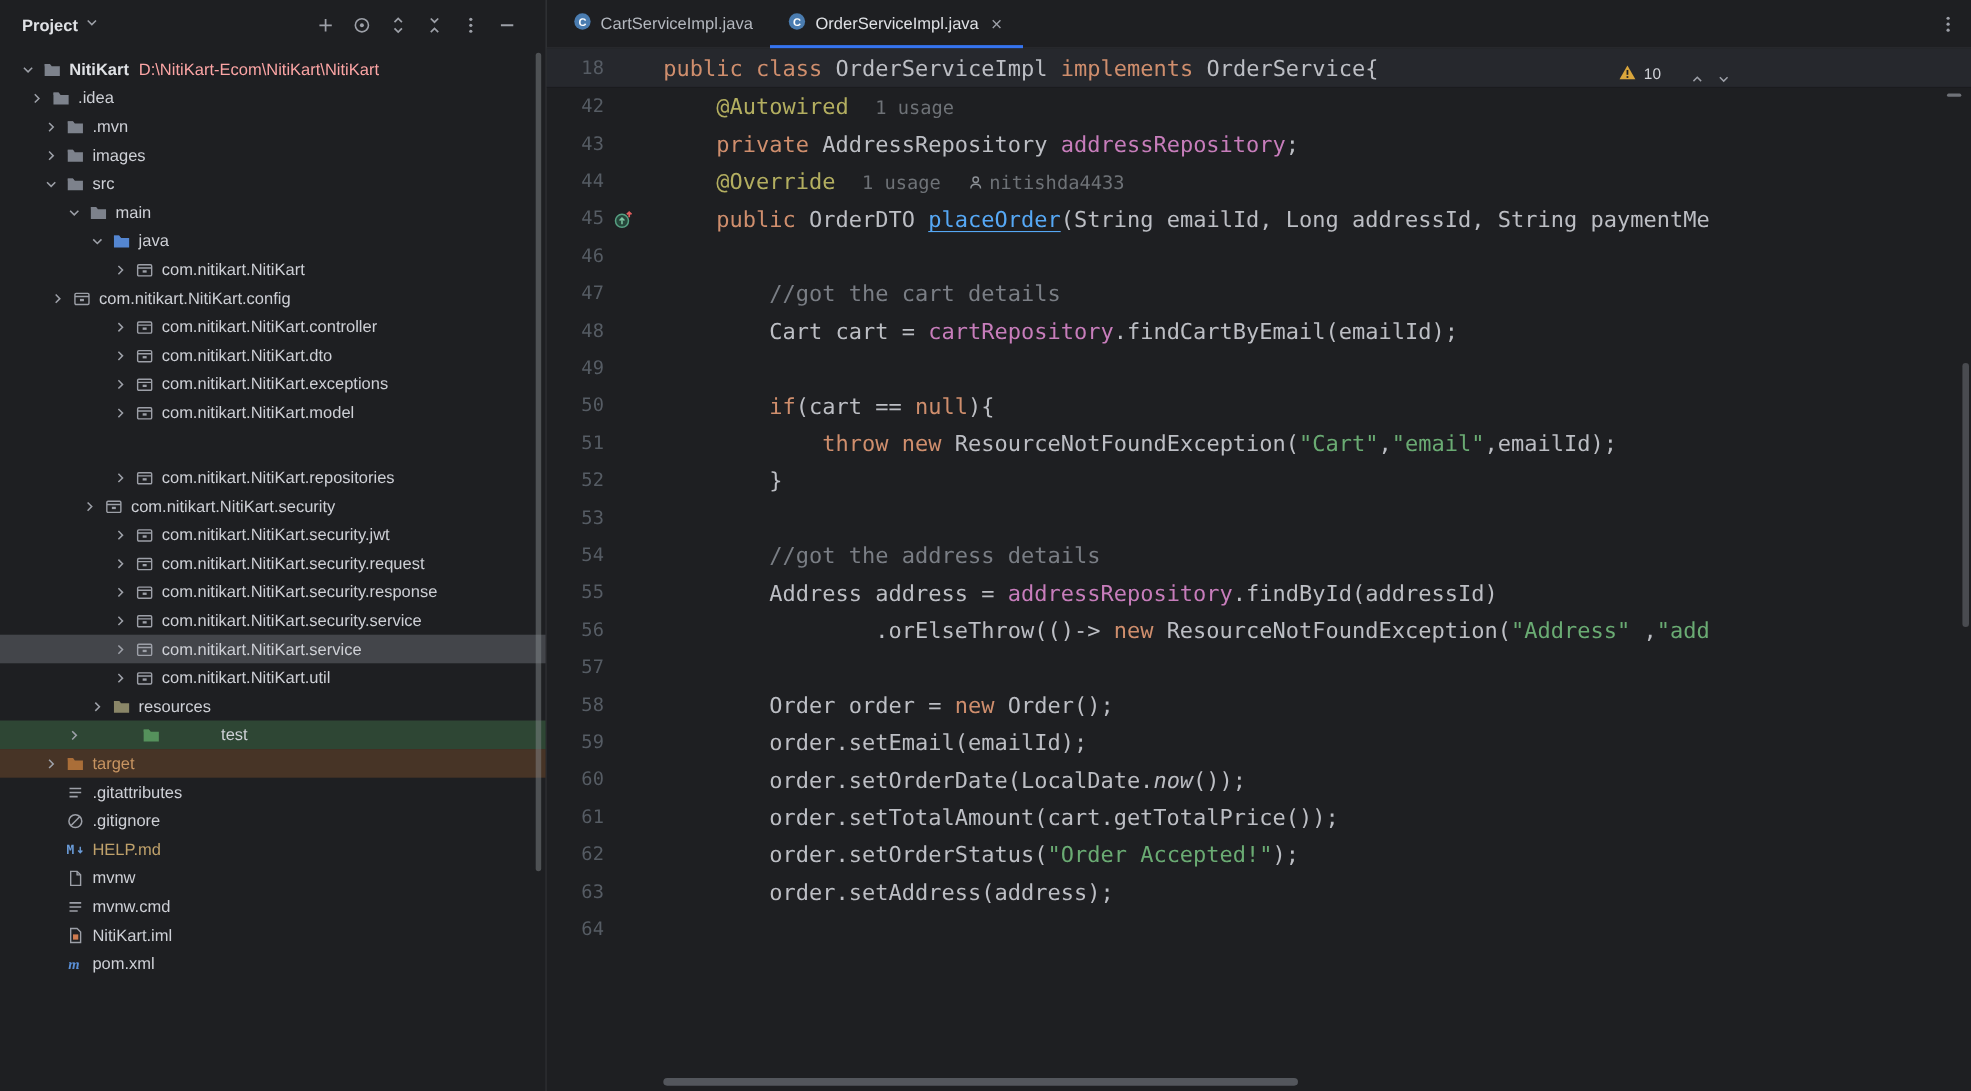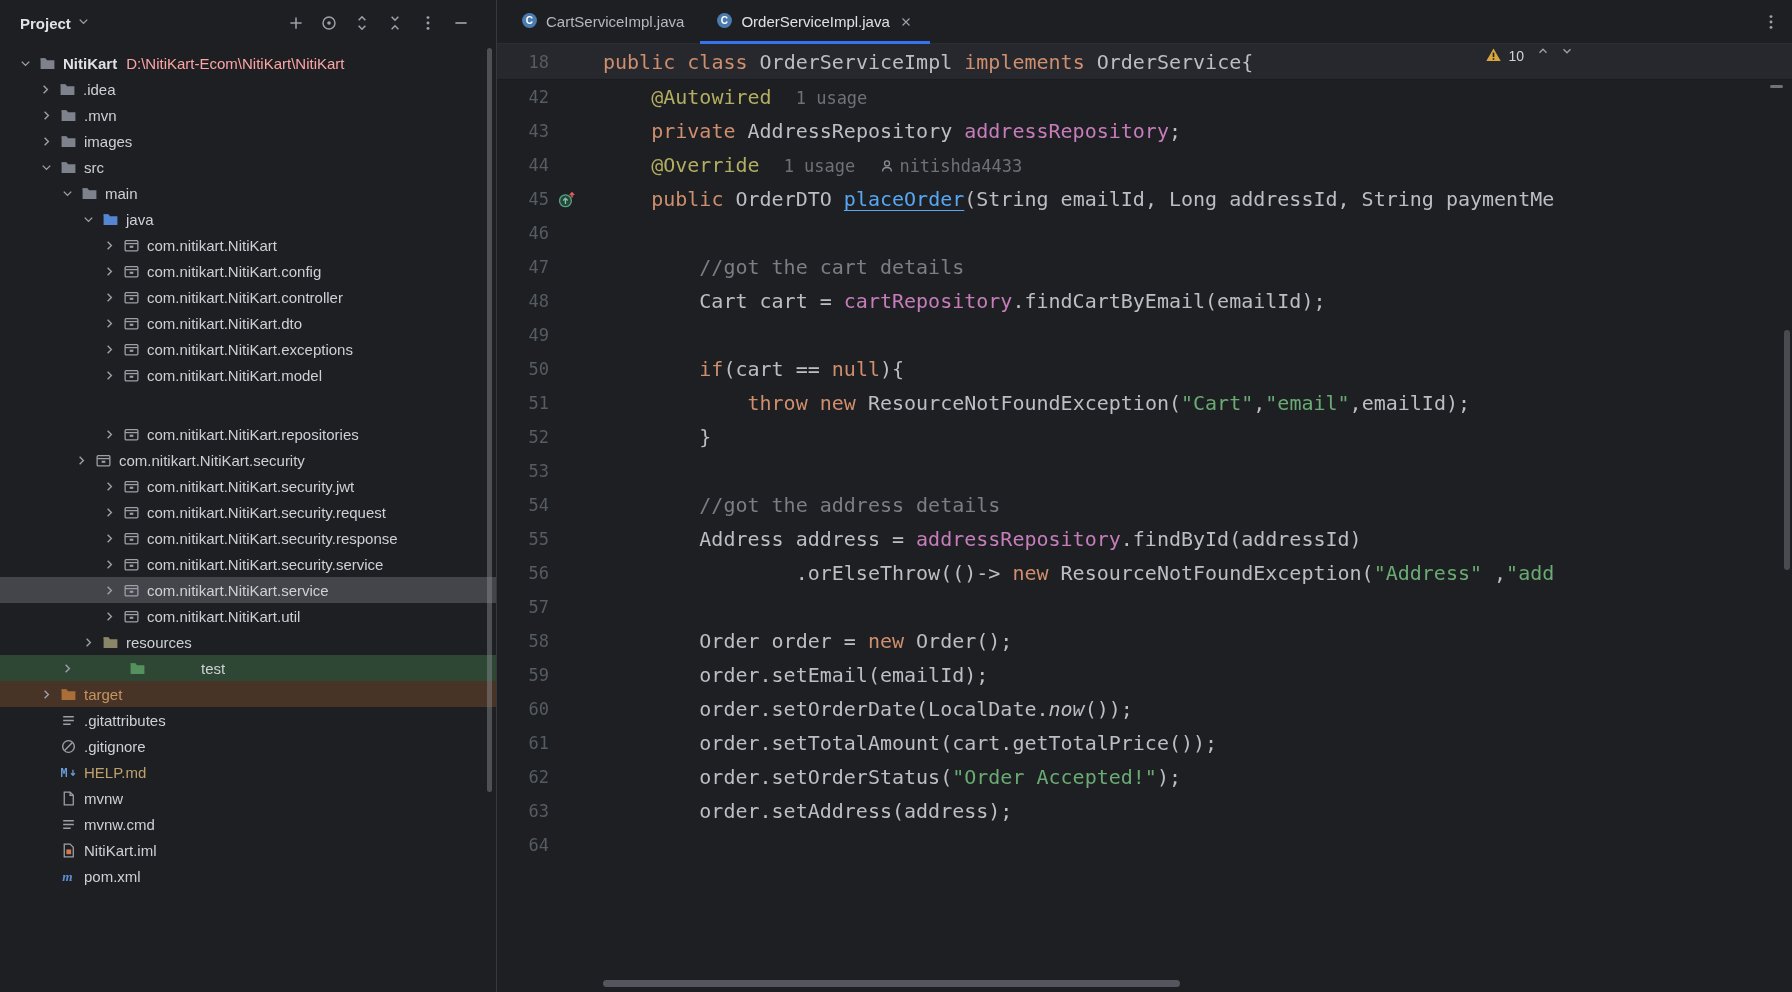--- a/index.html
+++ b/index.html
@@ -57,21 +57,21 @@
   .kw { color:#cf8e6d; }
   .ann { color:#b3ae60; }
   .str { color:#6aab73; }
   .cmt { color:#7a7e85; }
   .field { color:#c77dbb; }
   .mdecl { color:#56a8f5; text-decoration:underline; text-underline-offset:4px; text-decoration-thickness:1px; }
   .hint { color:#6e7277; font-size:17px; }
   .italic { font-style:italic; }
   .tok .inl-icon { display:inline-block; vertical-align:-2px; margin-right:4px; }
 
-  .warn-widget { position:absolute; right:218px; top:0; height:100%; display:flex; align-items:flex-start; gap:12px; }
+  .warn-widget { position:absolute; right:218px; top:0; height:100%; display:flex; align-items:flex-end; gap:26px; }
   .warn-pill { display:flex; align-items:center; gap:6px; cursor:pointer; }
   .warn-count { font-size:14px; color:#d1d3d8; font-family:"Liberation Sans",sans-serif; }
   .warn-nav { display:flex; align-items:center; gap:10px; }
   .warn-nav span { display:flex; cursor:pointer; }
 
   .insp-dash { position:absolute; top:5px; right:9px; width:13px; height:3px; background:#6f7278; border-radius:2px; }
   .v-scrollbar { position:absolute; right:2px; top:250px; width:6px; height:240px; background:rgba(164,168,176,.32); border-radius:3px; }
   .h-scrollbar { position:absolute; bottom:5px; left:106px; width:577px; height:7px; background:#53565c; border-radius:4px; }
 </style>
 </head>
@@ -132,21 +132,21 @@
           </span>
           <span class="node-icon">
             <svg width="17" height="17" viewBox="0 0 16 16">
               <path d="M1.5 3h4.4l1.6 2h7V13.2h-13z" fill="#7d828c"></path>
               <path d="M1.5 3h4.4l1.6 2h-6z" fill="#7d828c" opacity=".75"></path>
             </svg>
           </span>
           <span class="tree-label root-label">NitiKart</span>
           <span class="tree-hint">D:\NitiKart-Ecom\NitiKart\NitiKart</span>
         </div>
-        <div class="tree-row" style="padding-left: 38px;">
+        <div class="tree-row" style="padding-left: 26px;">
           <span class="chev-slot">
             <svg width="15" height="15" viewBox="0 0 16 16" fill="none">
               <path d="M6 4l4 4-4 4" stroke="#9da0a8" stroke-width="1.5"></path>
             </svg>
           </span>
           <span class="node-icon">
             <svg width="17" height="17" viewBox="0 0 16 16">
               <path d="M1.5 3h4.4l1.6 2h7V13.2h-13z" fill="#7d828c"></path>
               <path d="M1.5 3h4.4l1.6 2h-6z" fill="#7d828c" opacity=".75"></path>
             </svg>
@@ -231,21 +231,21 @@
           </span>
           <span class="node-icon">
             <svg width="17" height="17" viewBox="0 0 16 16" fill="none">
               <rect x="2" y="3.5" width="12" height="9.5" rx="1" stroke="#9da0a8" stroke-width="1.2"></rect>
               <path d="M2 6.2h12" stroke="#9da0a8" stroke-width="1.2"></path>
               <rect x="6.3" y="8.2" width="3.4" height="2" fill="#9da0a8"></rect>
             </svg>
           </span>
           <span class="tree-label">com.nitikart.NitiKart</span>
         </div>
-        <div class="tree-row" style="padding-left: 102px;">
+        <div class="tree-row" style="padding-left: 45px;">
           <span class="chev-slot">
             <svg width="15" height="15" viewBox="0 0 16 16" fill="none">
               <path d="M6 4l4 4-4 4" stroke="#9da0a8" stroke-width="1.5"></path>
             </svg>
           </span>
           <span class="node-icon">
             <svg width="17" height="17" viewBox="0 0 16 16" fill="none">
               <rect x="2" y="3.5" width="12" height="9.5" rx="1" stroke="#9da0a8" stroke-width="1.2"></rect>
               <path d="M2 6.2h12" stroke="#9da0a8" stroke-width="1.2"></path>
               <rect x="6.3" y="8.2" width="3.4" height="2" fill="#9da0a8"></rect>

